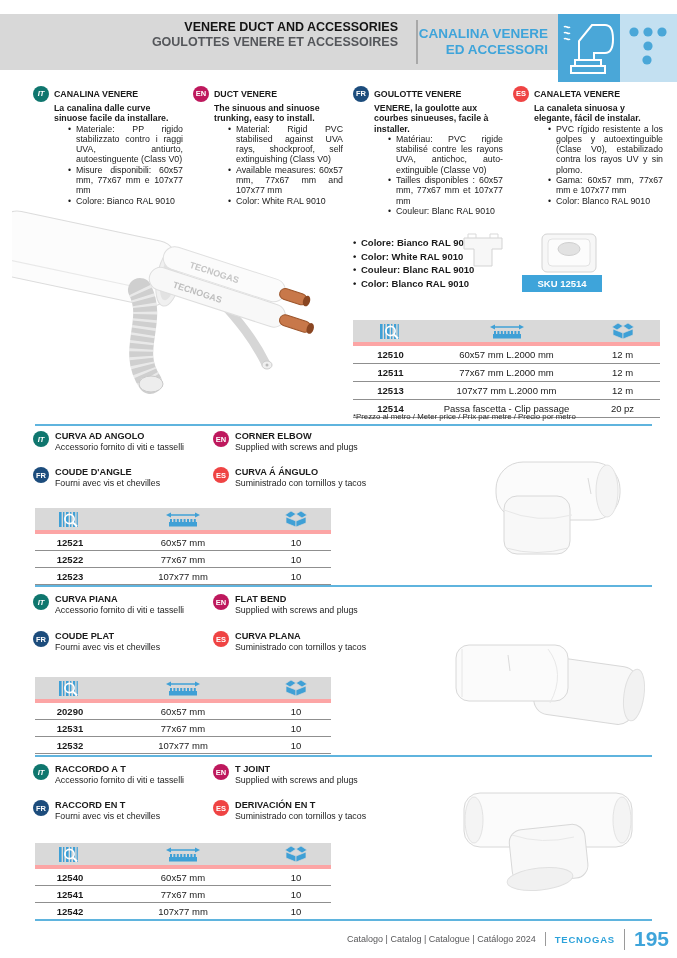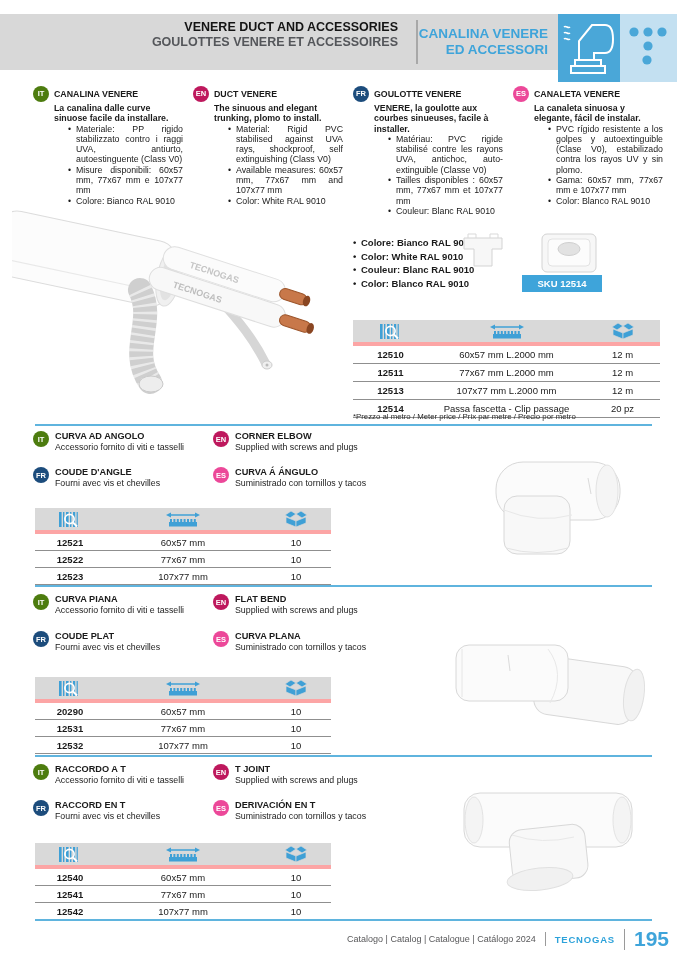--- a/index.html
+++ b/index.html
@@ -15,24 +15,24 @@
   .bt3{color:#9c9c9c;}
   .band-sep{position:absolute;right:140px;top:6px;width:2px;height:44px;background:#a8a8a8;}
   .band-right{position:absolute;right:10px;top:12px;text-align:right;font-weight:bold;
               font-size:13.5px;line-height:15.5px;color:#3ea4da;}
   .icon-duct{position:absolute;left:558px;top:14px;width:62px;height:68px;background:#4aa7d8;}
   .icon-dots{position:absolute;left:620px;top:14px;width:57px;height:68px;background:#c3e0f1;}
 
   
   .badge{width:16px;height:16px;min-width:16px;border-radius:50%;display:flex;align-items:center;
          justify-content:center;color:#fff;font-weight:bold;font-size:7.5px;}
-  .bg-it{background:#4d7c0f;}
+  .bg-it{background:#0f766e;font-style:italic;}
   .bg-en{background:#be185d;}
   .bg-fr{background:#1c4c7c;}
-  .bg-es{background:#ec4899;}
+  .bg-es{background:#ef4444;}
 
   
   .intro-col{position:absolute;top:86px;width:150px;font-size:8.8px;line-height:10.3px;}
   .lang-head{display:flex;align-items:center;gap:5px;margin-bottom:1px;}
   .lang-title{font-weight:bold;font-size:8.8px;}
   .lead{margin-left:21px;font-weight:bold;text-align:left;}
   .bullet{position:relative;margin-left:35px;padding-left:8px;text-align:justify;}
   .bullet::before{content:"\2022";position:absolute;left:0;top:0;}
   .color-list .bullet{font-weight:bold;font-size:9.5px;line-height:13.5px;text-align:left;}
 
@@ -114,21 +114,21 @@
     <div class="lead">La canalina dalle curve sinuose facile da installare.</div>
     <div class="bullet">Materiale: PP rigido stabilizzato contro i raggi UVA, antiurto, autoestinguente (Class V0)</div>
     <div class="bullet">Misure disponibili: 60x57 mm, 77x67 mm e 107x77 mm</div>
     <div class="bullet">Colore: Bianco RAL 9010</div>
   </div>
   <div class="intro-col" style="left:193px">
     <div class="lang-head">
       <span class="badge bg-en">EN</span>
       <span class="lang-title">DUCT VENERE</span>
     </div>
-    <div class="lead">The sinuous and elegant trunking, plomo to install.</div>
+    <div class="lead">The sinuous and sinuose trunking, easy to install.</div>
     <div class="bullet">Material: Rigid PVC stabilised against UVA rays, shockproof, self extinguishing (Class V0)</div>
     <div class="bullet">Available measures: 60x57 mm, 77x67 mm and 107x77 mm</div>
     <div class="bullet">Color: White RAL 9010</div>
   </div>
   <div class="intro-col" style="left:353px">
     <div class="lang-head">
       <span class="badge bg-fr">FR</span>
       <span class="lang-title">GOULOTTE VENERE</span>
     </div>
     <div class="lead">VENERE, la goulotte aux courbes sinueuses, facile à installer.</div>

